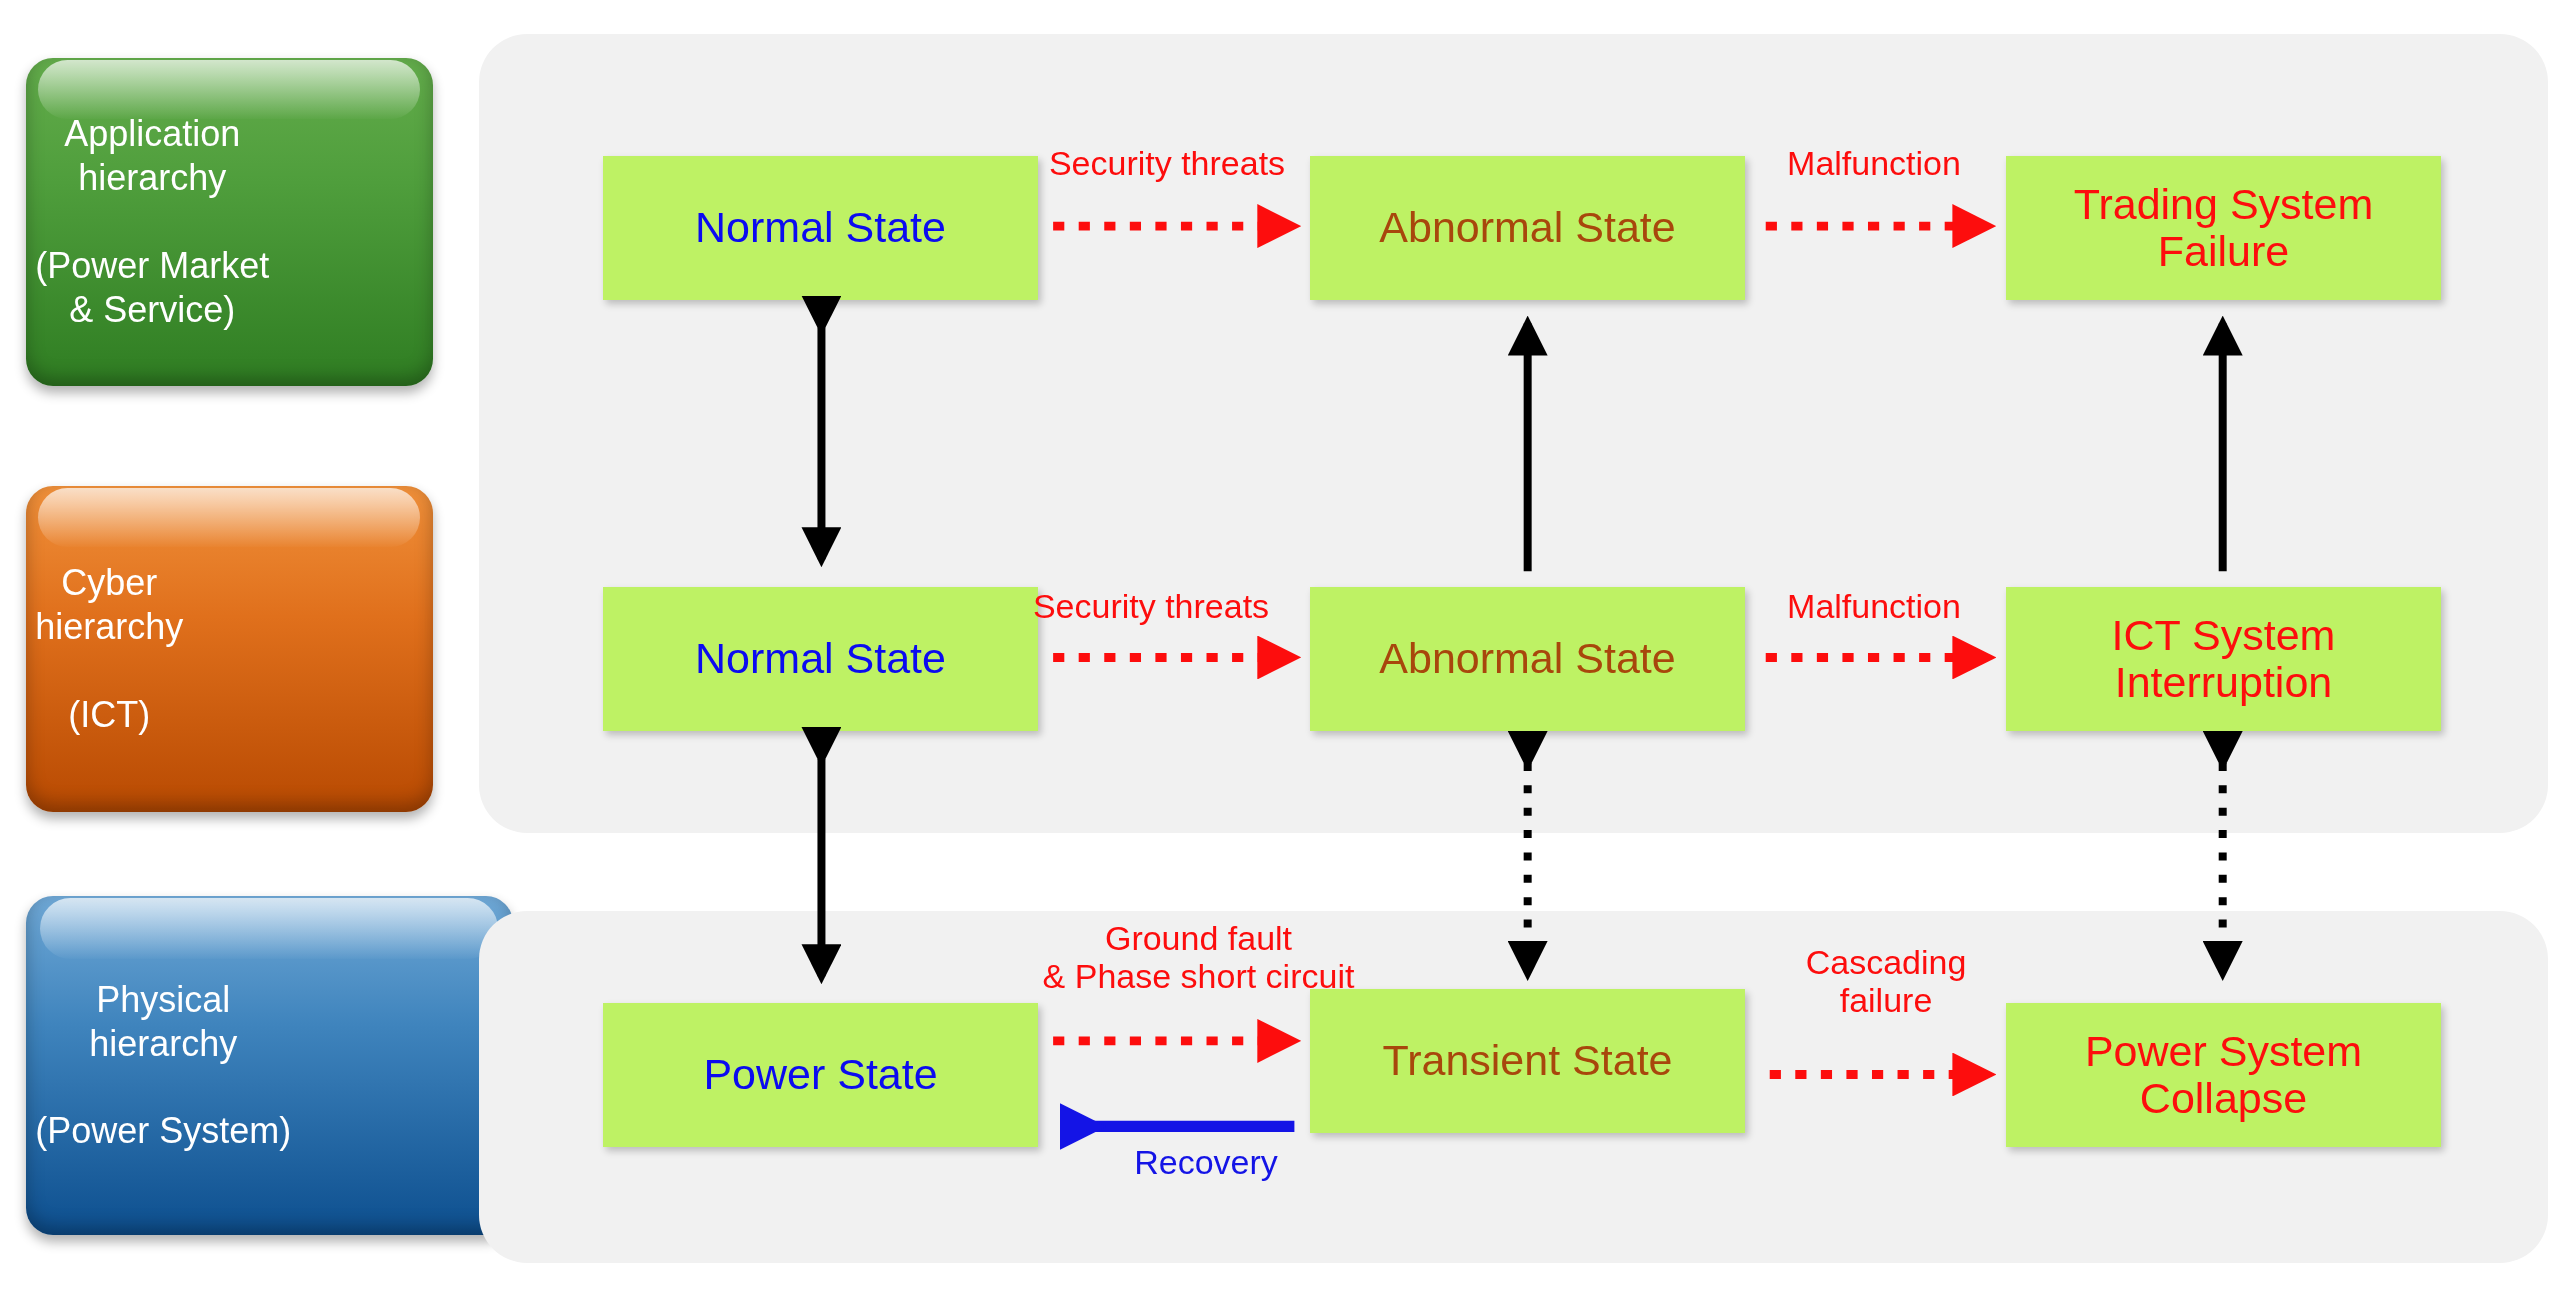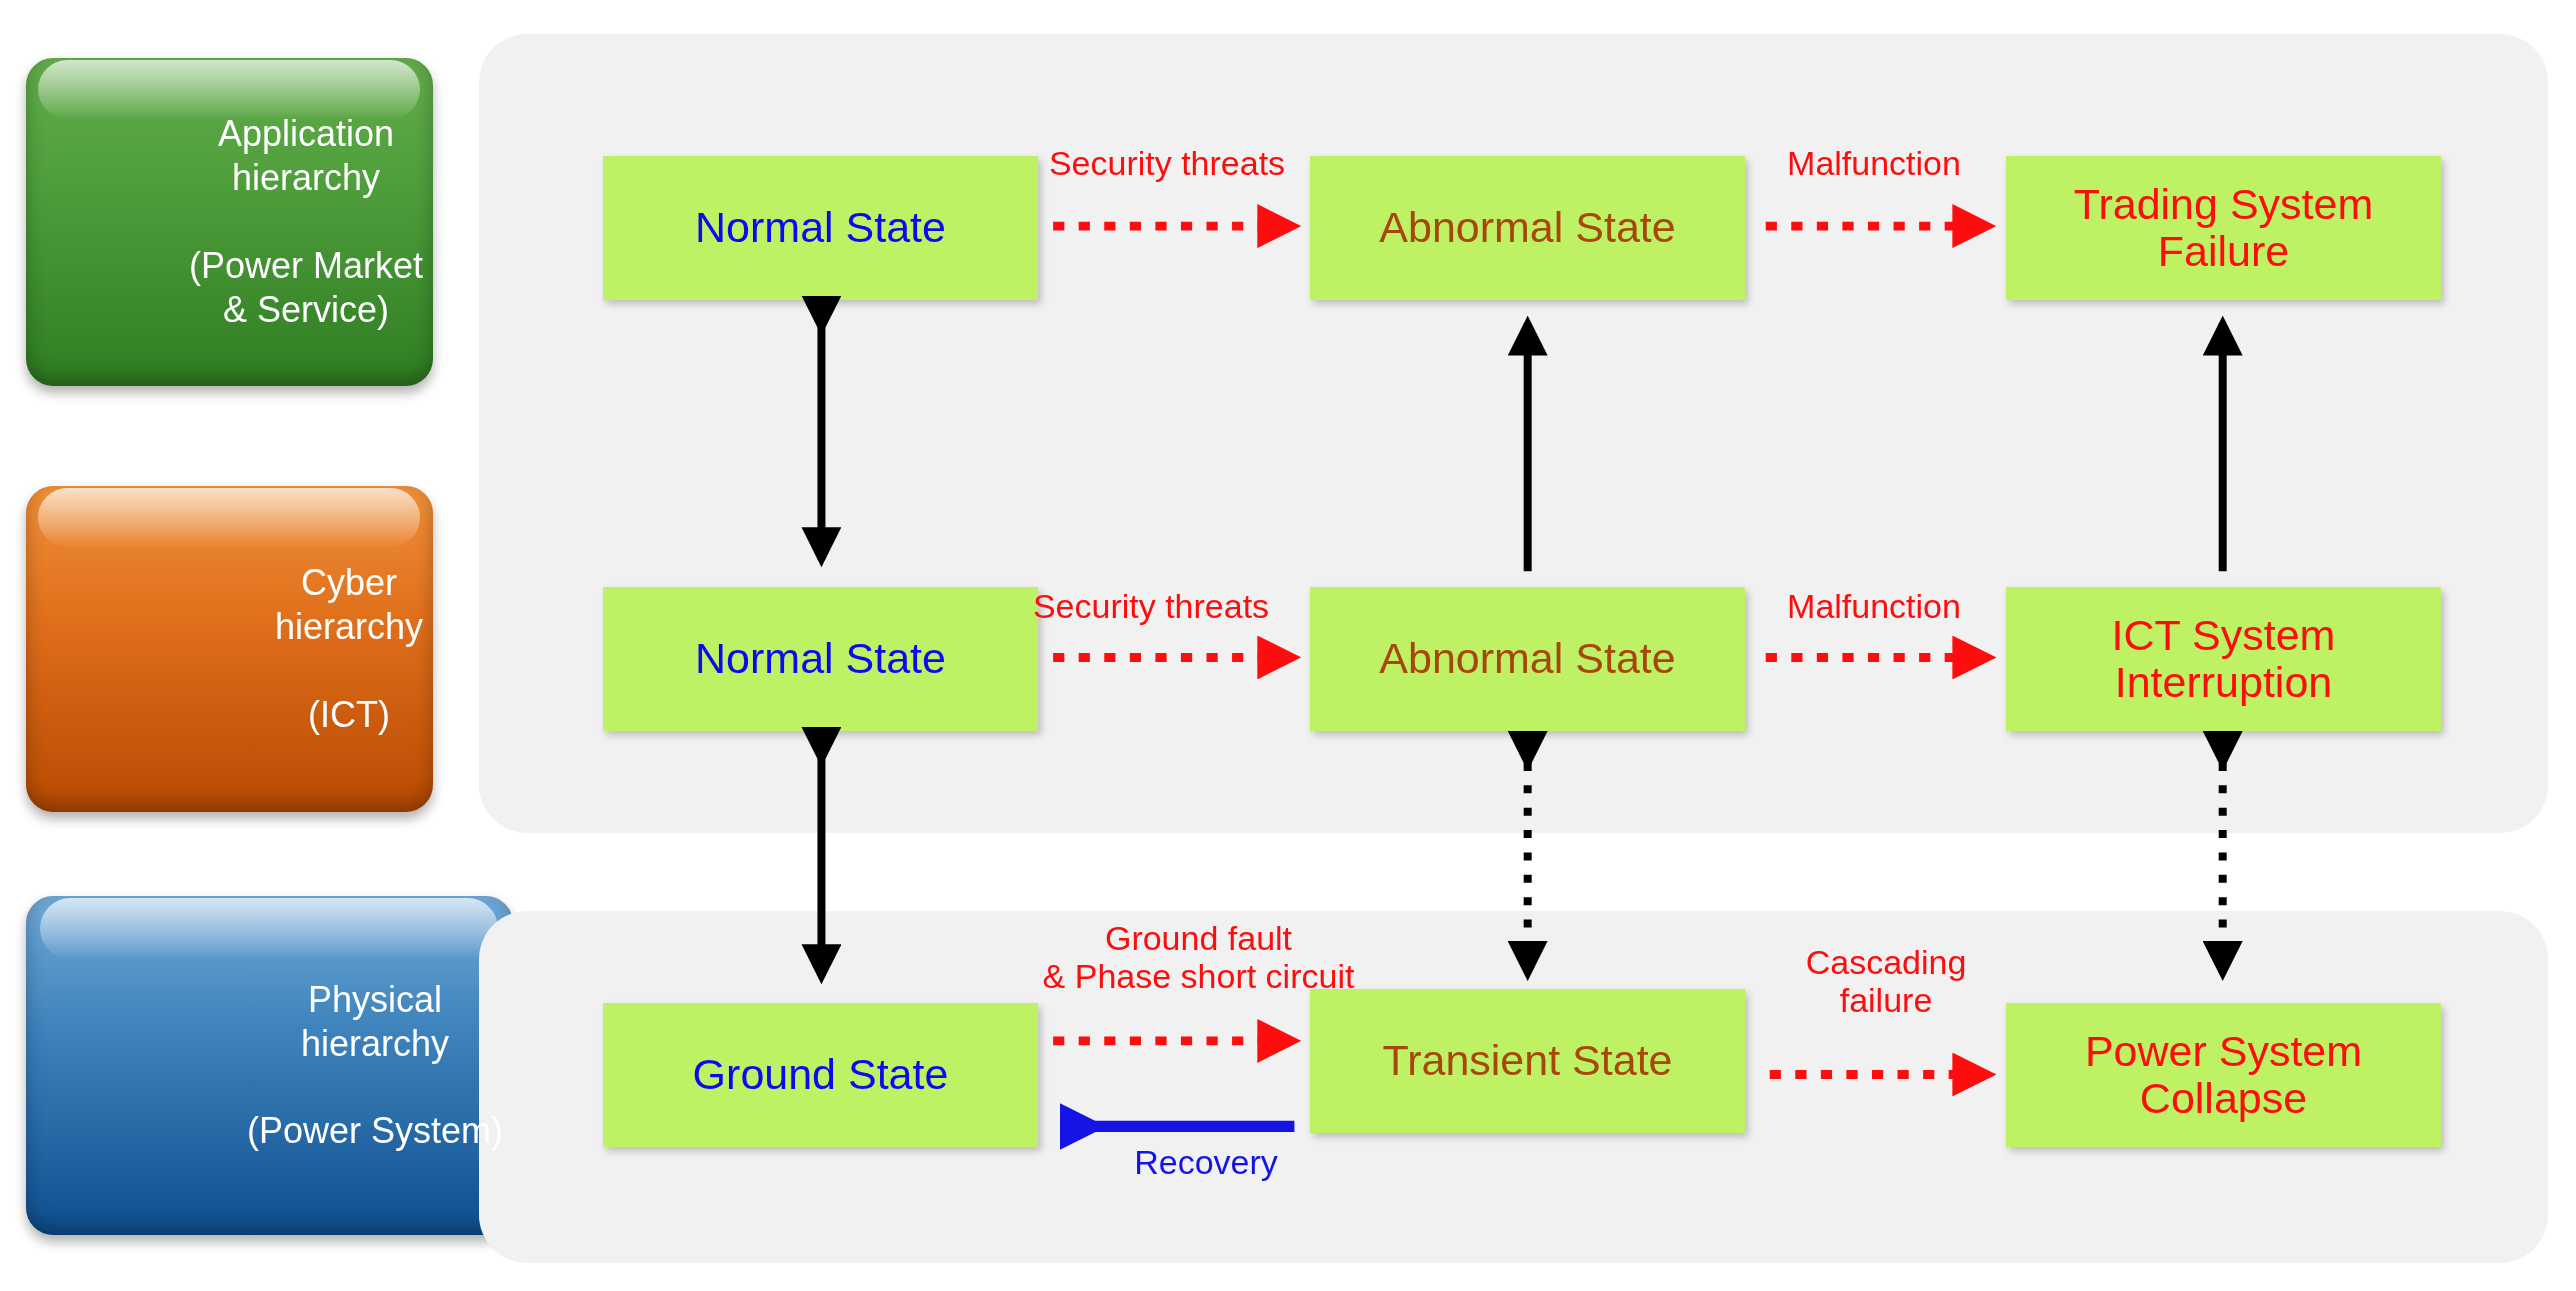--- a/index.html
+++ b/index.html
@@ -12,21 +12,21 @@
     position: relative;
     overflow: hidden;
   }
 
   
   .hier-btn {
     position: absolute;
     border-radius: 27px;
     display: flex;
     align-items: center;
-    justify-content: flex-end;
+    justify-content: flex-start;
     text-align: center;
     color: #ffffff;
     font-size: 36px;
     line-height: 1.22;
     box-sizing: border-box;
     padding: 8px 9.6px;
     box-shadow: 0 6.4px 11.2px rgba(0,0,0,0.30), inset 0 -8px 17.6px rgba(0,0,0,0.28);
     overflow: hidden;
   }
   .hier-btn::before{
@@ -223,21 +223,21 @@
 </div>
 <div class="state-box" id="box-cyb-abnormal">
   <span class="txt brown-txt">Abnormal State</span>
 </div>
 <div class="state-box" id="box-cyb-ict">
   <span class="txt red-txt">ICT System
 Interruption</span>
 </div>
 
 <div class="state-box" id="box-phy-steady">
-  <span class="txt blue-txt">Ground State</span>
+  <span class="txt blue-txt">Power State</span>
 </div>
 <div class="state-box" id="box-phy-trans">
   <span class="txt brown-txt">Transient State</span>
 </div>
 <div class="state-box" id="box-phy-collapse">
   <span class="txt red-txt">Power System
 Collapse</span>
 </div>
 
 <div class="edge-label" id="lbl-app-sec">Security threats</div>

